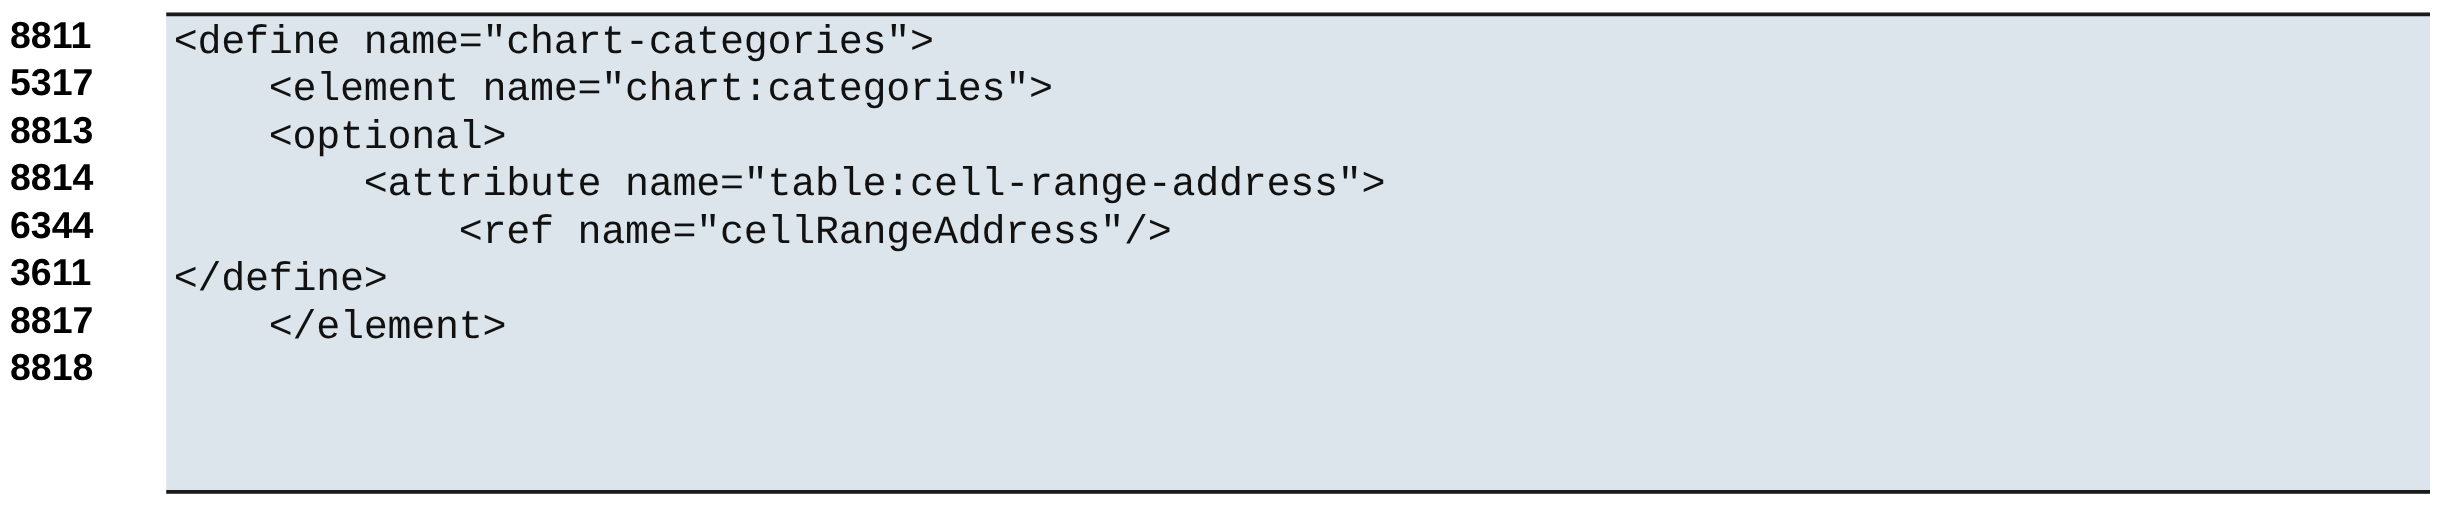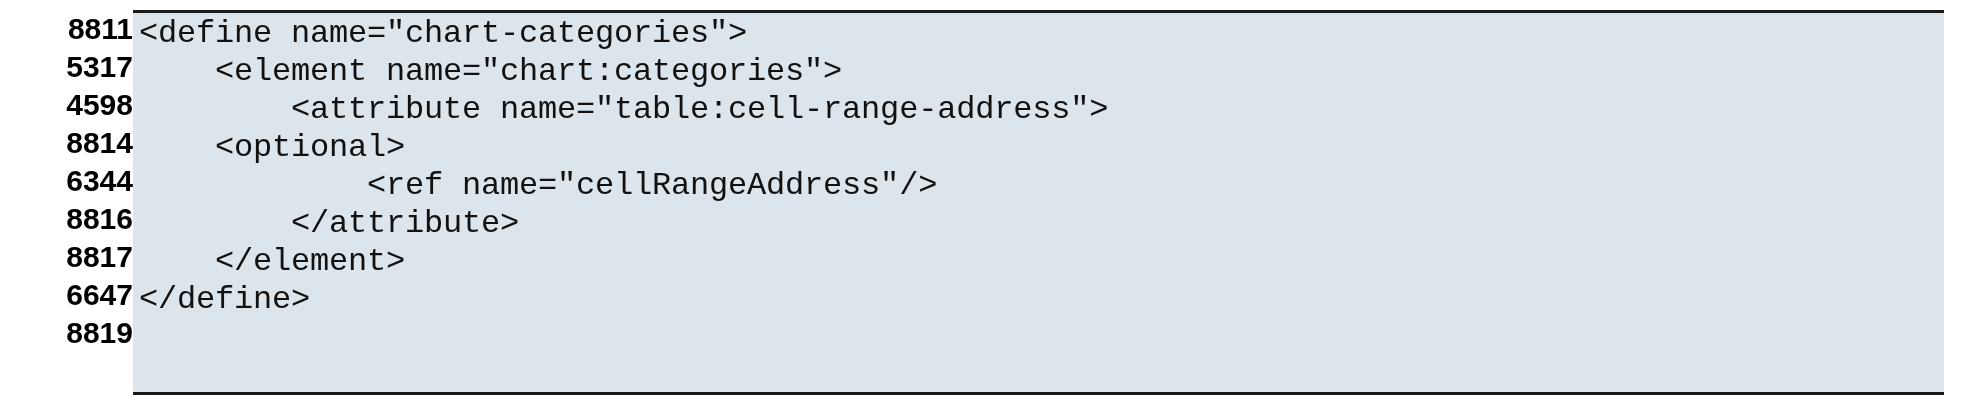--- a/index.html
+++ b/index.html
@@ -29,21 +29,21 @@
     width: 133px;
     height: 385px;
   }
   .line-number {
     height: 38px;
     line-height: 38px;
     font-family: "Liberation Sans", sans-serif;
     font-size: 30px;
     font-weight: 700;
     color: #000000;
-    text-align: right;
+    text-align: left;
     padding-left: 8px;
     white-space: pre;
     letter-spacing: 0px;
   }
 
   
   .code-block {
     position: absolute;
     left: 133px;
     top: 10px;
@@ -70,35 +70,33 @@
   }
 </style>
 </head>
 <body>
 
 <div id="page">
 
   <div class="gutter">
     <div class="line-number">8811</div>
     <div class="line-number">5317</div>
-    <div class="line-number">4598</div>
+    <div class="line-number">8813</div>
     <div class="line-number">8814</div>
     <div class="line-number">6344</div>
-    <div class="line-number">8816</div>
+    <div class="line-number">3611</div>
     <div class="line-number">8817</div>
-    <div class="line-number">6647</div>
-    <div class="line-number">8819</div>
+    <div class="line-number">8818</div>
   </div>
 
   <div class="code-block">
     <div class="code-lines">
       <div class="code-line">&lt;define name="chart-categories"&gt;</div>
       <div class="code-line">    &lt;element name="chart:categories"&gt;</div>
+      <div class="code-line">    &lt;optional&gt;</div>
       <div class="code-line">        &lt;attribute name="table:cell-range-address"&gt;</div>
-      <div class="code-line">    &lt;optional&gt;</div>
       <div class="code-line">            &lt;ref name="cellRangeAddress"/&gt;</div>
-      <div class="code-line">        &lt;/attribute&gt;</div>
+      <div class="code-line">&lt;/define&gt;</div>
       <div class="code-line">    &lt;/element&gt;</div>
-      <div class="code-line">&lt;/define&gt;</div>
     </div>
   </div>
 
 </div>
 
 </body></html>

